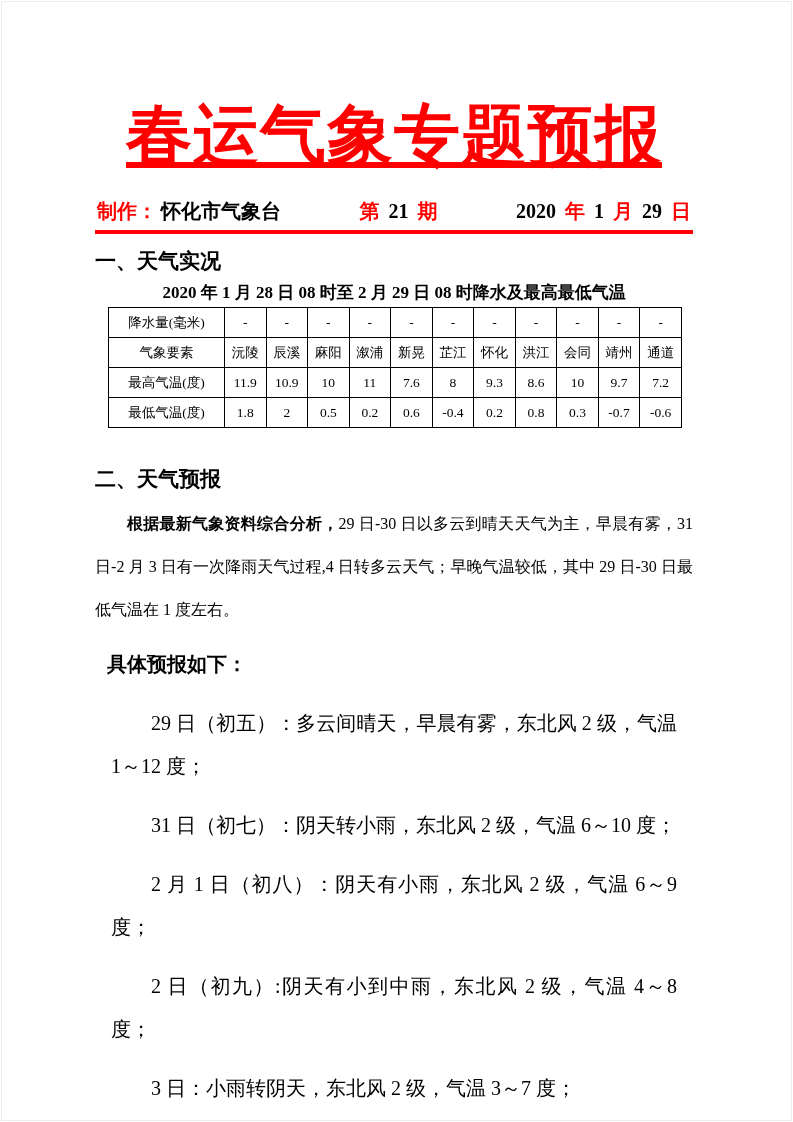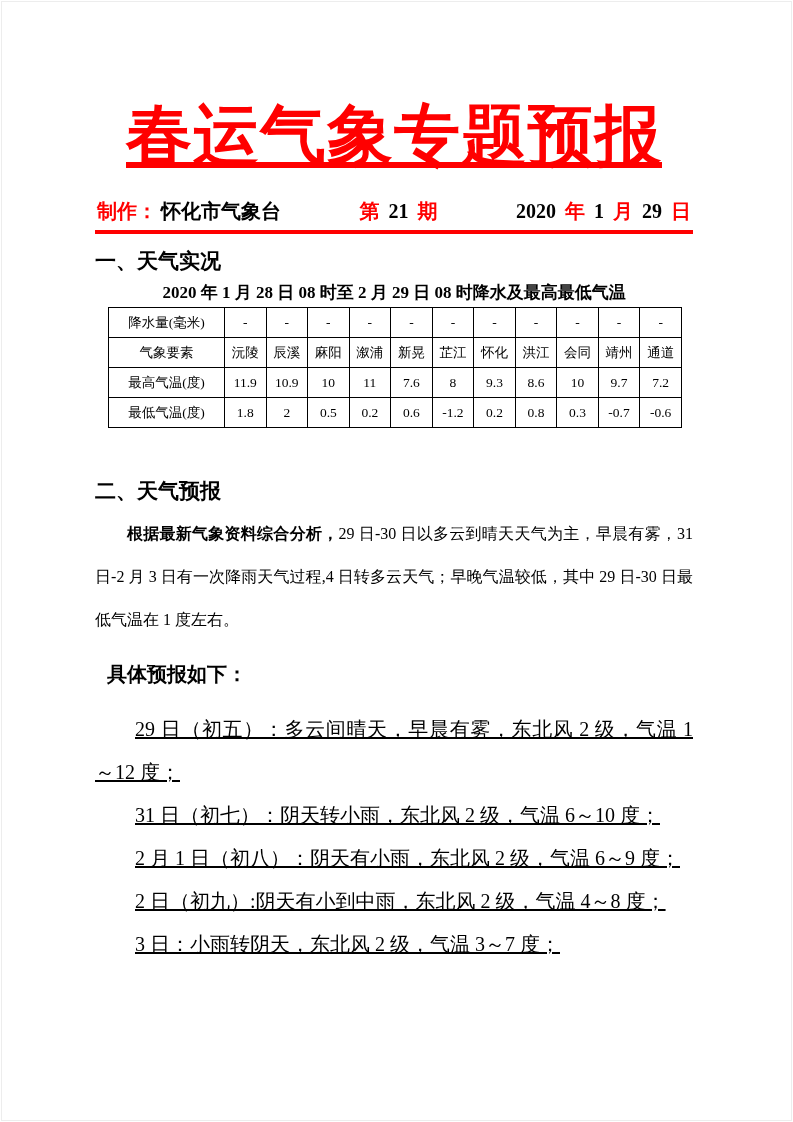--- a/index.html
+++ b/index.html
@@ -84,47 +84,46 @@
   table.weather td, table.weather th {
     border: 1px solid #000000;
     height: 29px;
     text-align: center;
     vertical-align: middle;
     font-weight: normal;
     padding: 0 1px;
     overflow: hidden;
   }
   
-  .s2-heading { margin-top: 50px; }
+  .s2-heading { margin-top: 40px; font-family: Liberation Mono, monospace; }
   .body-para {
     margin: 0;
     font-size: 16px;
     line-height: 43px;
     text-align: justify;
     text-indent: 2em;
   }
   .summary-para { margin-top: 8px; }
   .bold-lead {
     font-family: "Liberation Sans", "DejaVu Sans", sans-serif;
     font-weight: bold;
   }
   .detail-heading {
     font-family: "Liberation Sans", "DejaVu Sans", sans-serif;
     font-weight: bold;
     font-size: 20px;
     line-height: 43px;
     margin: 12px;
   }
   .forecast-item {
-    margin: 0;
+    margin: 16px;
     font-size: 20px;
     line-height: 43px;
     text-align: justify;
     text-indent: 2em;
-    text-decoration: underline;
   }
 </style>
 </head>
 <body>
 
 <div class="page-border"></div>
 
 <div class="content">
 
   <div class="doc-title">春运气象专题预报</div>
@@ -212,21 +211,21 @@
         <td>9.7</td>
         <td>7.2</td>
       </tr>
       <tr>
         <td>最低气温(度)</td>
         <td>1.8</td>
         <td>2</td>
         <td>0.5</td>
         <td>0.2</td>
         <td>0.6</td>
-        <td>-1.2</td>
+        <td>-0.4</td>
         <td>0.2</td>
         <td>0.8</td>
         <td>0.3</td>
         <td>-0.7</td>
         <td>-0.6</td>
       </tr>
     </tbody>
   </table>
 
   <div class="section-heading s2-heading">二、天气预报</div>

